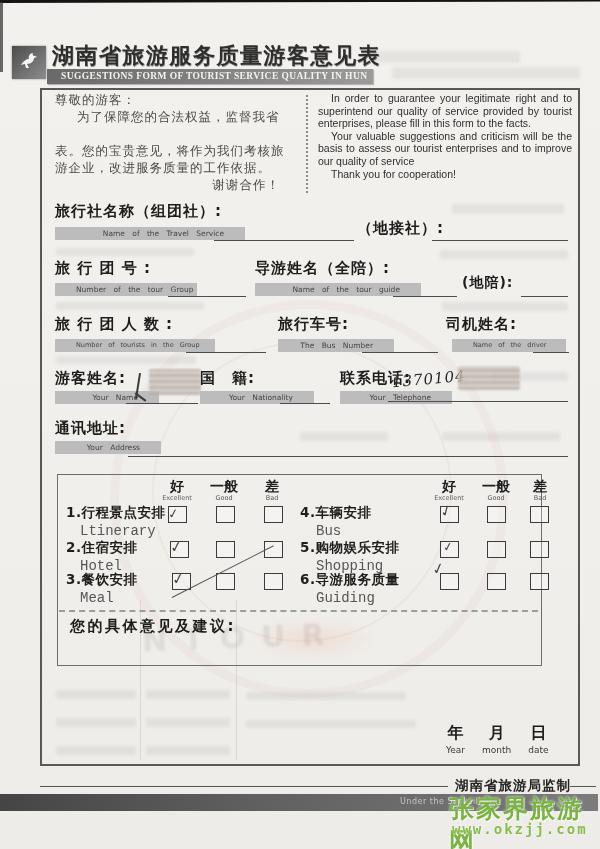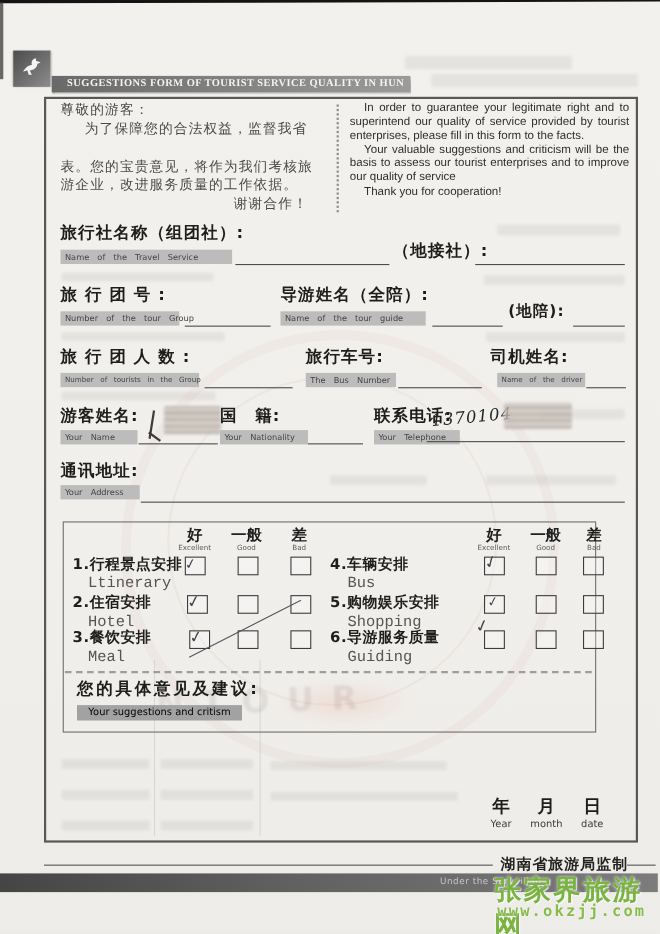--- a/index.html
+++ b/index.html
@@ -21,21 +21,21 @@
   
   .mainbox{left:40px;top:88px;width:536px;height:674px;border:2px solid #585855;}
   
   .cnline{left:55px;width:252px;font-family:"DejaVu Serif",serif;font-size:12.5px;color:#4c4a46;letter-spacing:1px;}
   .divider{left:306px;top:95px;height:98px;border-left:2px dotted #8d8d8d;}
   .intro-en{left:318px;top:92px;width:254px;font-family:"Liberation Sans",sans-serif;font-size:10.5px;line-height:12.6px;color:#2f2f2f;text-align:justify;}
   .intro-en p{margin:0;text-indent:13px;}
   .intro-en p.salut{text-indent:0;}
   
   .flabel{font-size:15px;font-weight:bold;color:#1d1d1b;letter-spacing:1px;white-space:nowrap;}
-  .fsub{background:#bcbcbc;color:#454545;font-size:7.5px;line-height:11px;text-align:left;padding:1px 4px;word-spacing:5px;white-space:nowrap;filter:blur(.2px);}
+  .fsub{background:#bcbcbc;color:#454545;font-size:7.5px;line-height:11px;text-align:right;padding:1px 21px;word-spacing:5px;white-space:nowrap;filter:blur(.2px);}
   .fsub.small{font-size:6.5px;word-spacing:4px;}
   .fline{border-bottom:1.6px solid #4c4c4c;height:0;}
   .hand{font-family:"DejaVu Serif",serif;font-style:italic;font-size:15px;color:#26262a;letter-spacing:1px;transform:rotate(-5deg);white-space:nowrap;}
   .blurpatch{background-image:repeating-linear-gradient(0deg,#b6aca4 0 3px,#d0c8c1 3px 6px),repeating-linear-gradient(90deg,rgba(150,140,134,.75) 0 3px,rgba(205,197,190,.75) 3px 6px);filter:blur(1.3px);opacity:.8;border-radius:2px;}
   .penstroke{background:#3c3c3c;}
   
   .innerbox{left:57px;top:474px;width:483px;height:190px;border:1.5px solid #6e6e6b;}
   .colzh{font-size:14px;font-weight:bold;color:#202020;text-align:center;}
   .colen{font-size:6.5px;color:#5a5a5a;text-align:center;}
   .rlabel{font-size:13.5px;font-weight:bold;color:#1e1e1c;letter-spacing:.5px;white-space:nowrap;}
@@ -99,20 +99,21 @@
   <div class="abs pinkblob" style="left:248px;top:618px;width:130px;height:42px;"></div>
   <div class="abs ghost-letters" style="left:142px;top:620px;">NTOUR</div>
 
   <div class="abs hdr-logo">
     <span>
       <svg width="22" height="20" viewBox="0 0 22 20">
           <path d="M3 14 C6 9 9 8 11 8 C10 5 12 2 15 2 C14 4 15 5 17 5 L19 6 L16 7 C16 10 13 13 9 13 L11 17 L8 17 L7 13 C5 13 4 14 3 14 Z" fill="#f4f4f2"></path>
         </svg>
     </span>
   </div>
+  <div class="abs hdr-title">湖南省旅游服务质量游客意见表</div>
   <div class="abs hdr-bar">SUGGESTIONS FORM OF TOURIST SERVICE QUALITY IN HUN</div>
 
   <div class="abs mainbox"></div>
 
   <div class="abs cnline" style="top:92px;">尊敬的游客：</div>
   <div class="abs cnline" style="top:109px;text-indent:22px;">为了保障您的合法权益，监督我省</div>
   <div class="abs cnline" style="top:143px;">表。您的宝贵意见，将作为我们考核旅</div>
   <div class="abs cnline" style="top:160px;">游企业，改进服务质量的工作依据。</div>
   <div class="abs cnline" style="top:177px;text-align:right;width:225px;">谢谢合作！</div>
   <div class="abs divider"></div>
@@ -252,21 +253,20 @@
       <span class="mark"></span>
     </div>
   <div class="abs cb" style="left:530px;top:573px;">
       <span class="mark"></span>
     </div>
 
   <div class="abs" style="left:172px;top:597px;width:114px;border-top:1.6px solid #55555a;transform:rotate(-27deg);transform-origin:left center;"></div>
 
   <div class="abs dashsep"></div>
   <div class="abs sugg-label">您的具体意见及建议:</div>
-  <div class="abs sugg-bar">Your suggestions and critism</div>
 
   <div class="abs dateline">
     <div class="dcell">
       <div class="dzh">年</div>
       <div class="den">Year</div>
     </div>
     <div class="dcell">
       <div class="dzh">月</div>
       <div class="den">month</div>
     </div>

